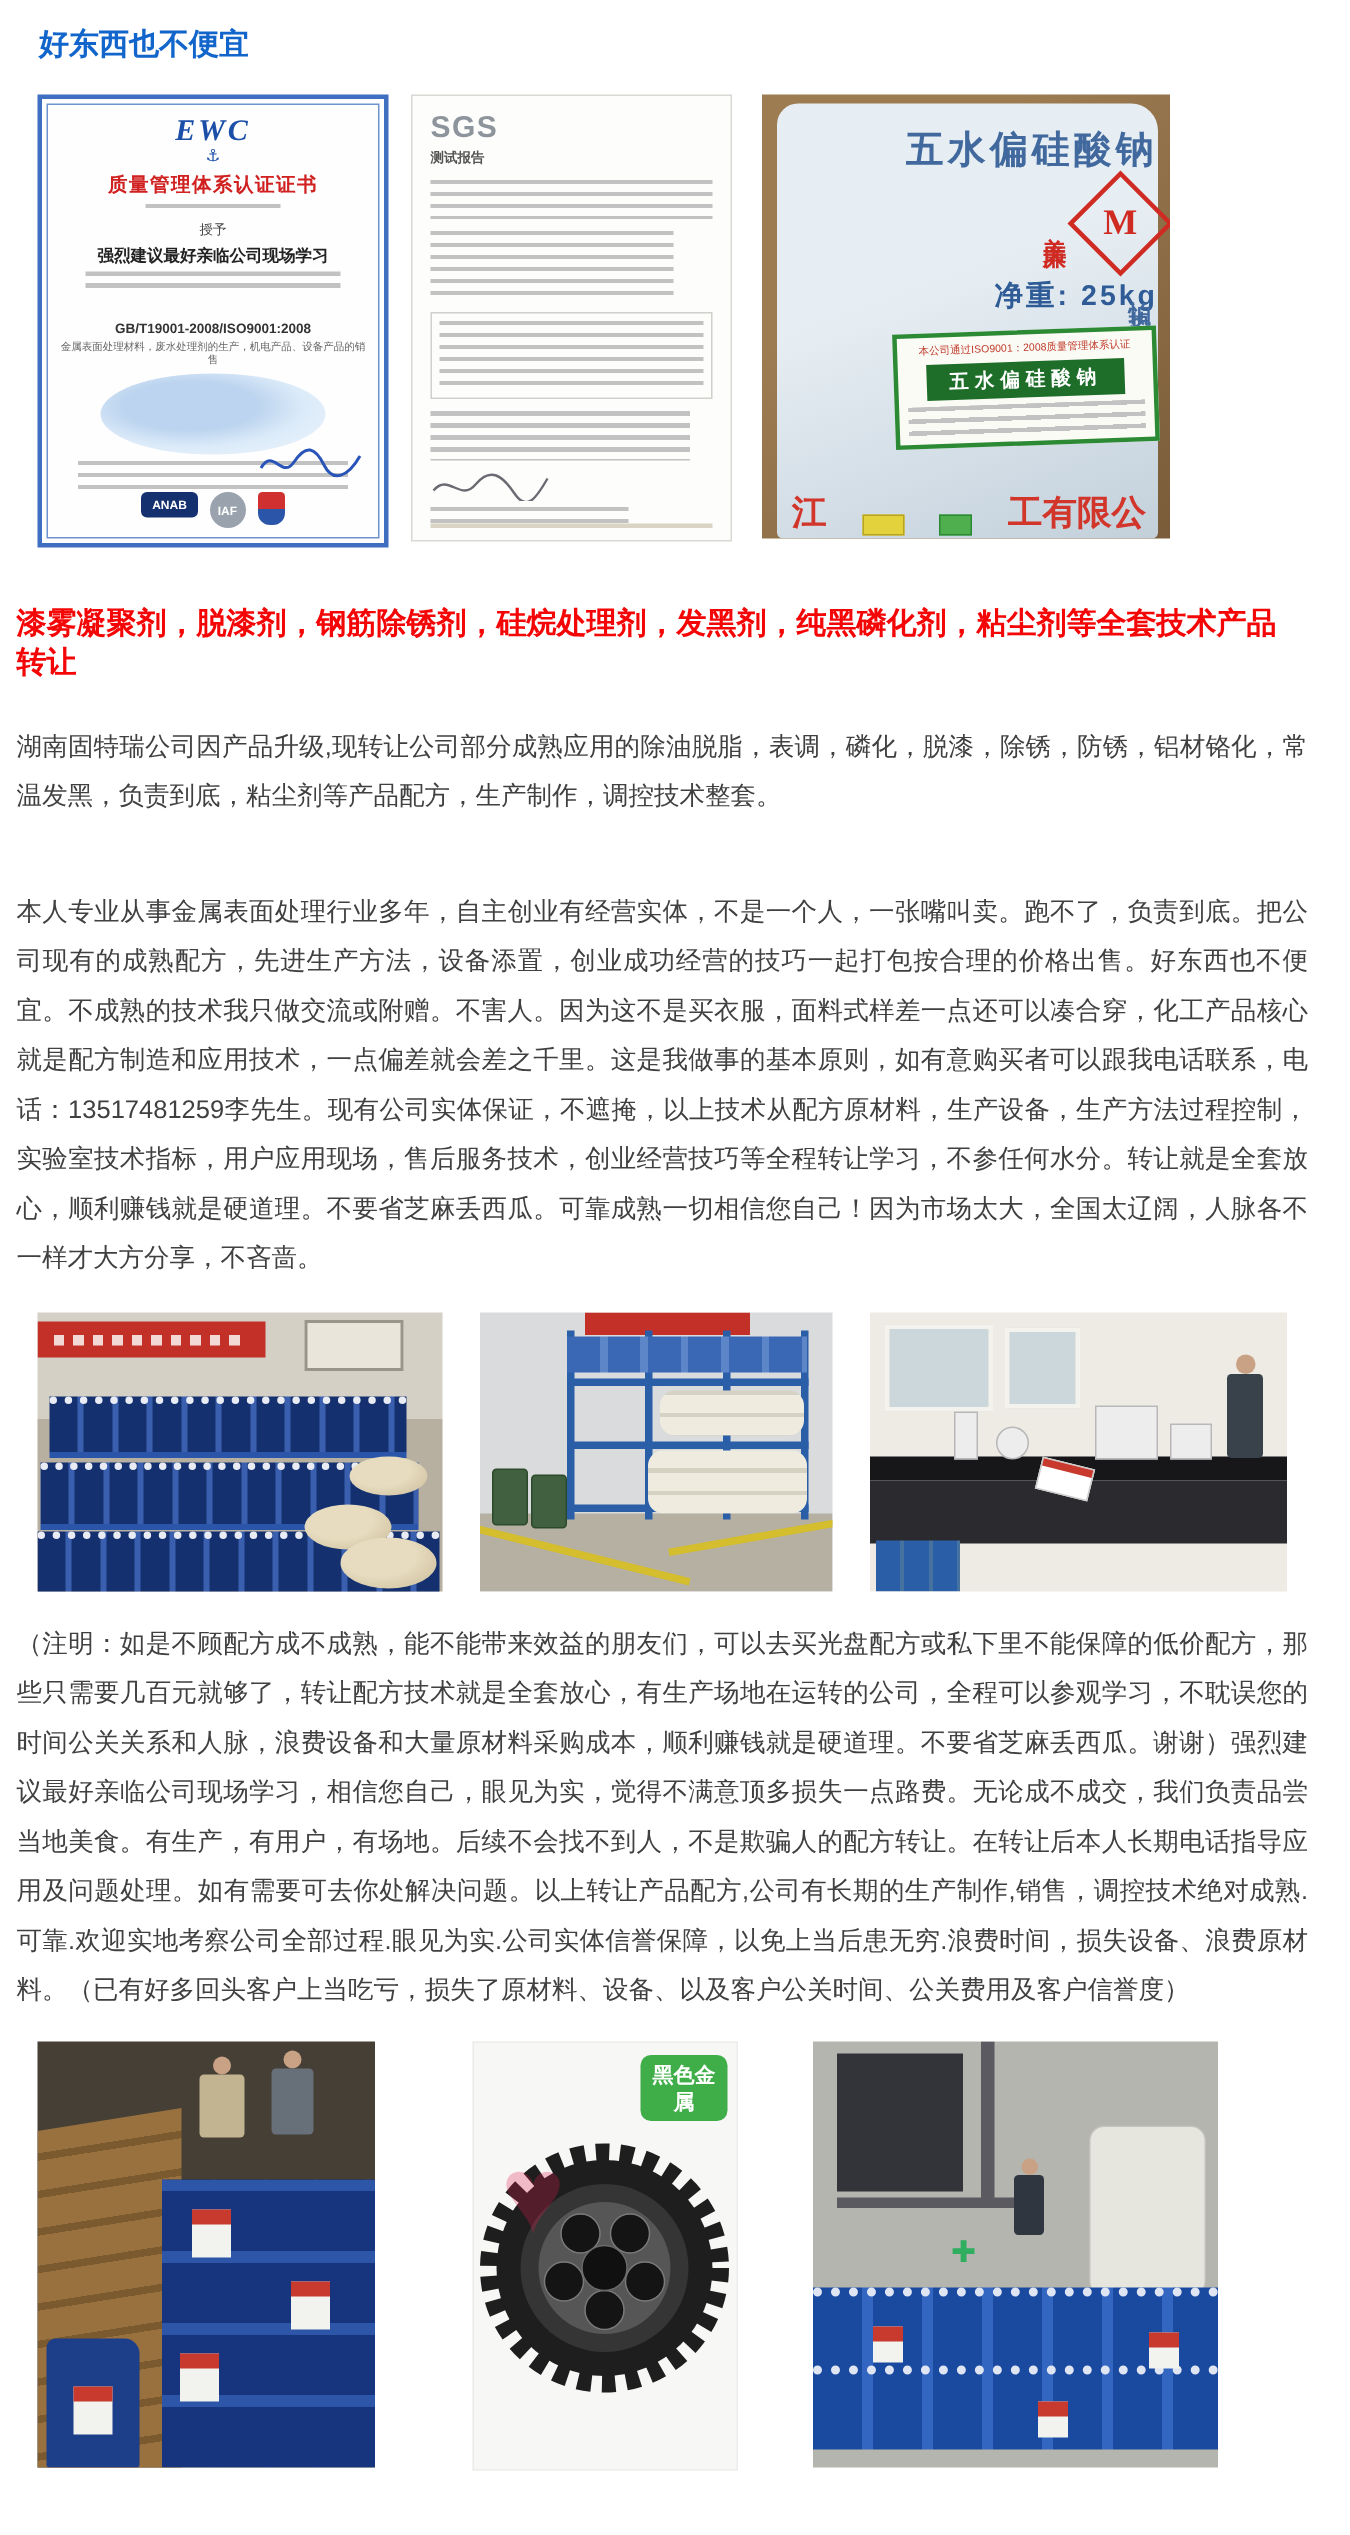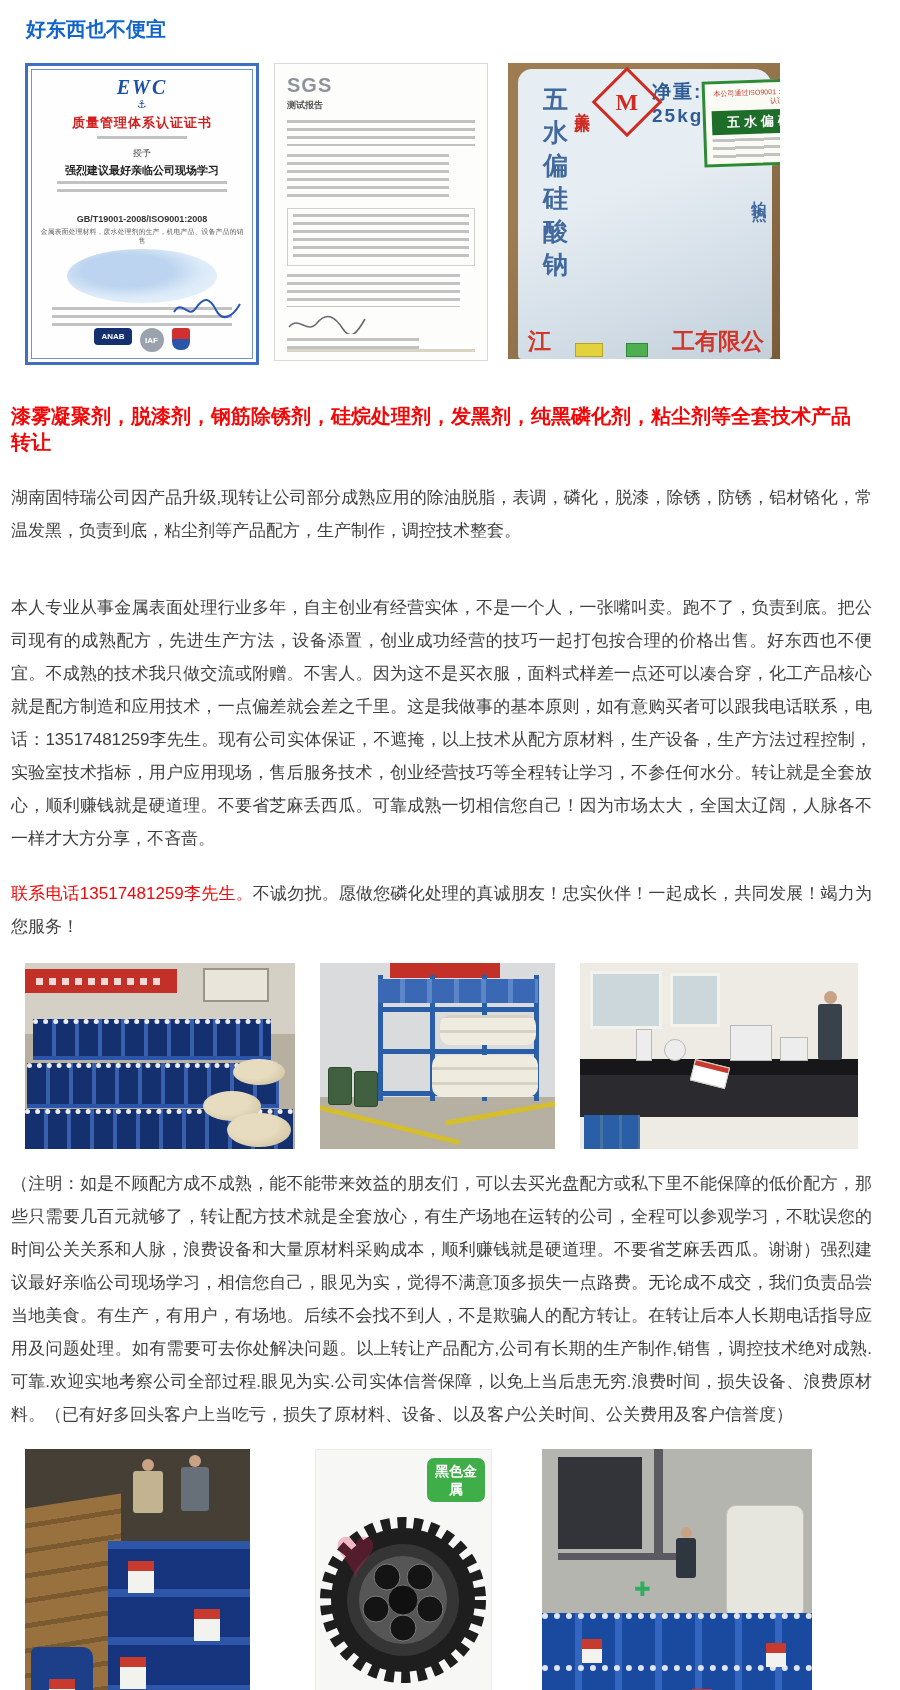--- a/index.html
+++ b/index.html
@@ -43,21 +43,21 @@
   
   .sgs{width:212px;height:296px;background:#fdfdfb;border:1px solid #d8d8d4;margin-right:20px;}
   .sgs-pad{position:absolute;inset:10px 12px;display:flex;flex-direction:column;}
   .sgs-logo{font-size:20px;font-weight:bold;color:#8d949c;letter-spacing:1px;}
   .sgs-title{font-size:9px;font-weight:bold;color:#555;margin-top:2px;}
   .sgs-footer{position:absolute;bottom:8px;left:12px;right:12px;height:3px;background:#d9d4c4;}
   
   .bagph{width:272px;height:296px;background:linear-gradient(135deg,#9d7c52 0 30%,#8a6a44 70%,#7a5c3a 100%);}
   .bag{position:absolute;inset:6px 8px 0 10px;border-radius:14px 18px 4px 4px;
     background:linear-gradient(160deg,#e7eef3 0 40%,#d2dde6 75%,#c3d0da 100%);
-    display:flex;flex-direction:row;align-items:flex-start;padding-left:25px;}
+    display:flex;flex-direction:column;align-items:flex-end;}
   .bag-name{margin-top:14px;font-size:25px;font-weight:bold;color:#41699e;letter-spacing:3px;}
   .brand-wrap{margin-top:8px;display:flex;align-items:center;gap:10px;}
   .brand-vert{writing-mode:vertical-rl;font-size:16px;font-weight:bold;color:#cf2b22;letter-spacing:4px;}
   .diamond{width:44px;height:44px;border:3px solid #cf2b22;transform:rotate(45deg);display:flex;align-items:center;justify-content:center;}
   .diamond span{transform:rotate(-45deg);font-size:24px;font-weight:bold;color:#cf2b22;font-family:"Liberation Serif","DejaVu Serif",serif;}
   .bag-weight{margin-top:10px;font-size:19px;font-weight:bold;color:#2f5c96;letter-spacing:2px;}
   .bag-side{position:absolute;right:4px;top:120px;writing-mode:vertical-rl;font-size:15px;font-weight:bold;color:#41699e;letter-spacing:6px;}
   .bag-label{margin-top:10px;width:176px;background:#fbfbf6;border:3px solid #2c8a34;transform:rotate(-2deg);padding:5px 6px;box-sizing:border-box;}
   .bag-label-top{font-size:7px;color:#c03a2a;text-align:center;line-height:9px;}
   .bag-label-prod{margin:4px auto 0;background:#1e6e2a;color:#fff;font-size:13px;font-weight:bold;text-align:center;padding:3px 0;width:132px;letter-spacing:4px;}
@@ -193,21 +193,20 @@
           <span class="bag-red-big">工有限公</span>
         </div>
       </div>
     </div>
   </div>
 
   <div class="red-heading">漆雾凝聚剂，脱漆剂，钢筋除锈剂，硅烷处理剂，发黑剂，纯黑磷化剂，粘尘剂等全套技术产品转让</div>
 
   <p class="para p1">湖南固特瑞公司因产品升级,现转让公司部分成熟应用的除油脱脂，表调，磷化，脱漆，除锈，防锈，铝材铬化，常温发黑，负责到底，粘尘剂等产品配方，生产制作，调控技术整套。</p>
   <p class="para p2">本人专业从事金属表面处理行业多年，自主创业有经营实体，不是一个人，一张嘴叫卖。跑不了，负责到底。把公司现有的成熟配方，先进生产方法，设备添置，创业成功经营的技巧一起打包按合理的价格出售。好东西也不便宜。不成熟的技术我只做交流或附赠。不害人。因为这不是买衣服，面料式样差一点还可以凑合穿，化工产品核心就是配方制造和应用技术，一点偏差就会差之千里。这是我做事的基本原则，如有意购买者可以跟我电话联系，电话：13517481259李先生。现有公司实体保证，不遮掩，以上技术从配方原材料，生产设备，生产方法过程控制，实验室技术指标，用户应用现场，售后服务技术，创业经营技巧等全程转让学习，不参任何水分。转让就是全套放心，顺利赚钱就是硬道理。不要省芝麻丢西瓜。可靠成熟一切相信您自己！因为市场太大，全国太辽阔，人脉各不一样才大方分享，不吝啬。</p>
-  <p class="para contact"><span class="red-inline">联系电话13517481259李先生。</span><span>不诚勿扰。愿做您磷化处理的真诚朋友！忠实伙伴！一起成长，共同发展！竭力为您服务！</span></p>
 
   <div class="row photos-row1">
 
     <div class="ph wh1">
       <div class="banner">
           <div class="banner-dashes"></div>
         </div>
       <div class="window1"></div>
       <div class="jugband" style="left:8px;top:56px;width:238px;height:32px;"></div>
       <div class="jugband" style="left:2px;top:100px;width:252px;height:36px;"></div>

